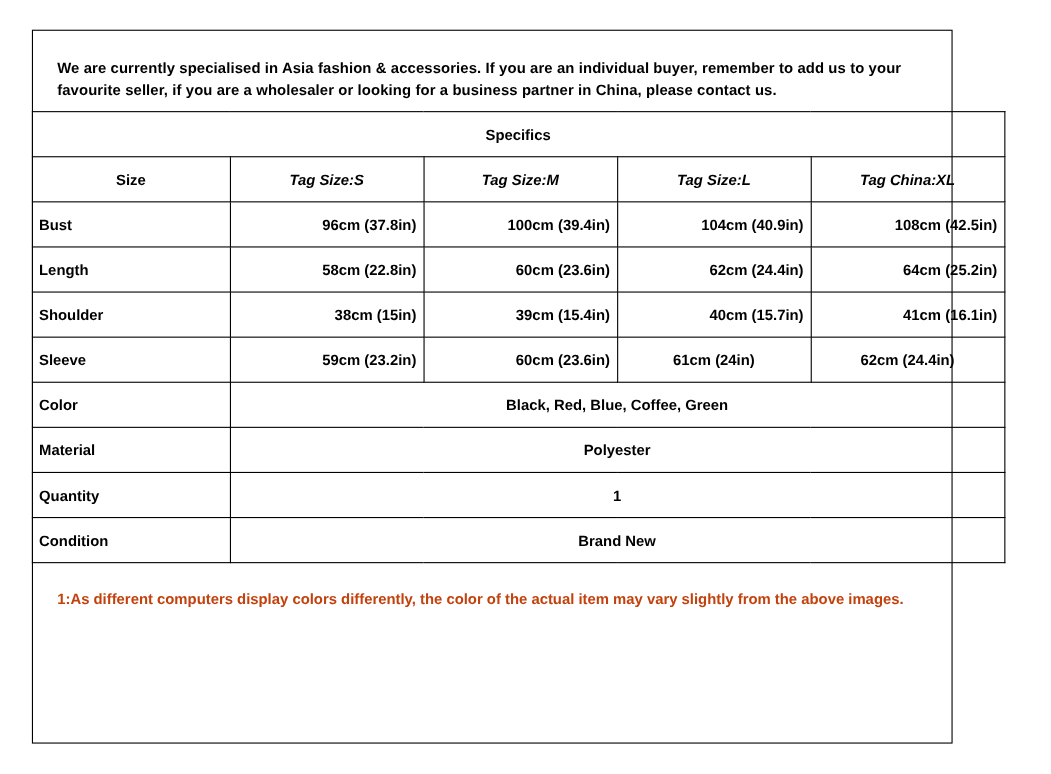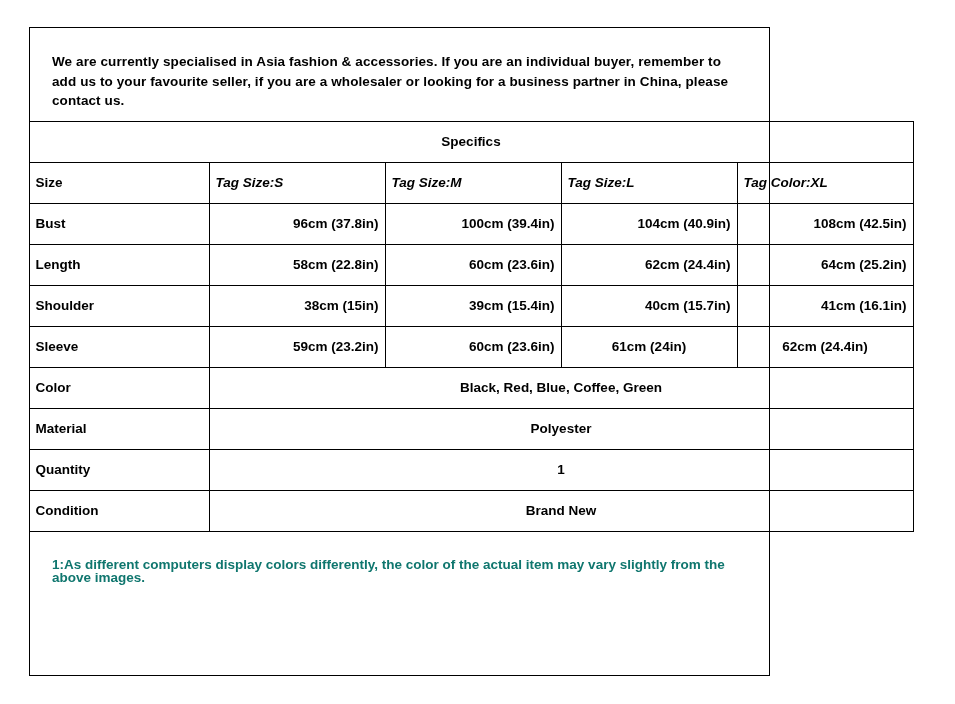--- a/index.html
+++ b/index.html
@@ -12,21 +12,21 @@
     height: 704px;
     font-family: "Liberation Sans", sans-serif;
     color: #000000;
     position: relative;
     overflow: hidden;
   }
   .page {
     position: absolute;
     left: 29px;
     top: 27px;
-    width: 741px;
+    width: 837px;
     height: 649px;
     border: 1.5px solid #000000;
     box-sizing: border-box;
     background: #ffffff;
   }
   .intro {
     padding: 24px 22px 10px 22px;
     font-size: 13.5px;
     font-weight: bold;
     line-height: 1.45;
@@ -51,37 +51,38 @@
   }
   .col-label {
     width: 180px;
     text-align: left;
   }
   .col-val {
     width: 176px;
     font-style: italic;
   }
   .sizehdr td {
+    text-align: center;
     height: 56px;
   }
   .val-left {
     text-align: right;
     padding-left: 7px;
   }
   .val-center {
     text-align: center;
   }
   .merged {
     text-align: center;
   }
   .notes {
     padding: 26px 22px 0 22px;
   }
   .notes div {
-    color: #0f766e;
+    color: #c2410c;
     font-size: 13.5px;
     font-weight: bold;
     line-height: 1.0;
     margin-bottom: 19px;
   }
 </style>
 </head>
 <body>
 
 <div class="page">
@@ -98,21 +99,21 @@
     </colgroup>
     <tbody>
       <tr class="hdr-row">
         <td colspan="5" class="merged">Specifics</td>
       </tr>
       <tr class="sizehdr">
         <td class="col-label">Size</td>
         <td class="col-val">Tag Size:S</td>
         <td class="col-val">Tag Size:M</td>
         <td class="col-val">Tag Size:L</td>
-        <td class="col-val">Tag Color:XL</td>
+        <td class="col-val">Tag China:XL</td>
       </tr>
 
       <tr>
         <td class="col-label">Bust</td>
         <td class="val-left">96cm (37.8in)</td>
         <td class="val-left">100cm (39.4in)</td>
         <td class="val-left">104cm (40.9in)</td>
         <td class="val-left">108cm (42.5in)</td>
       </tr>
 

